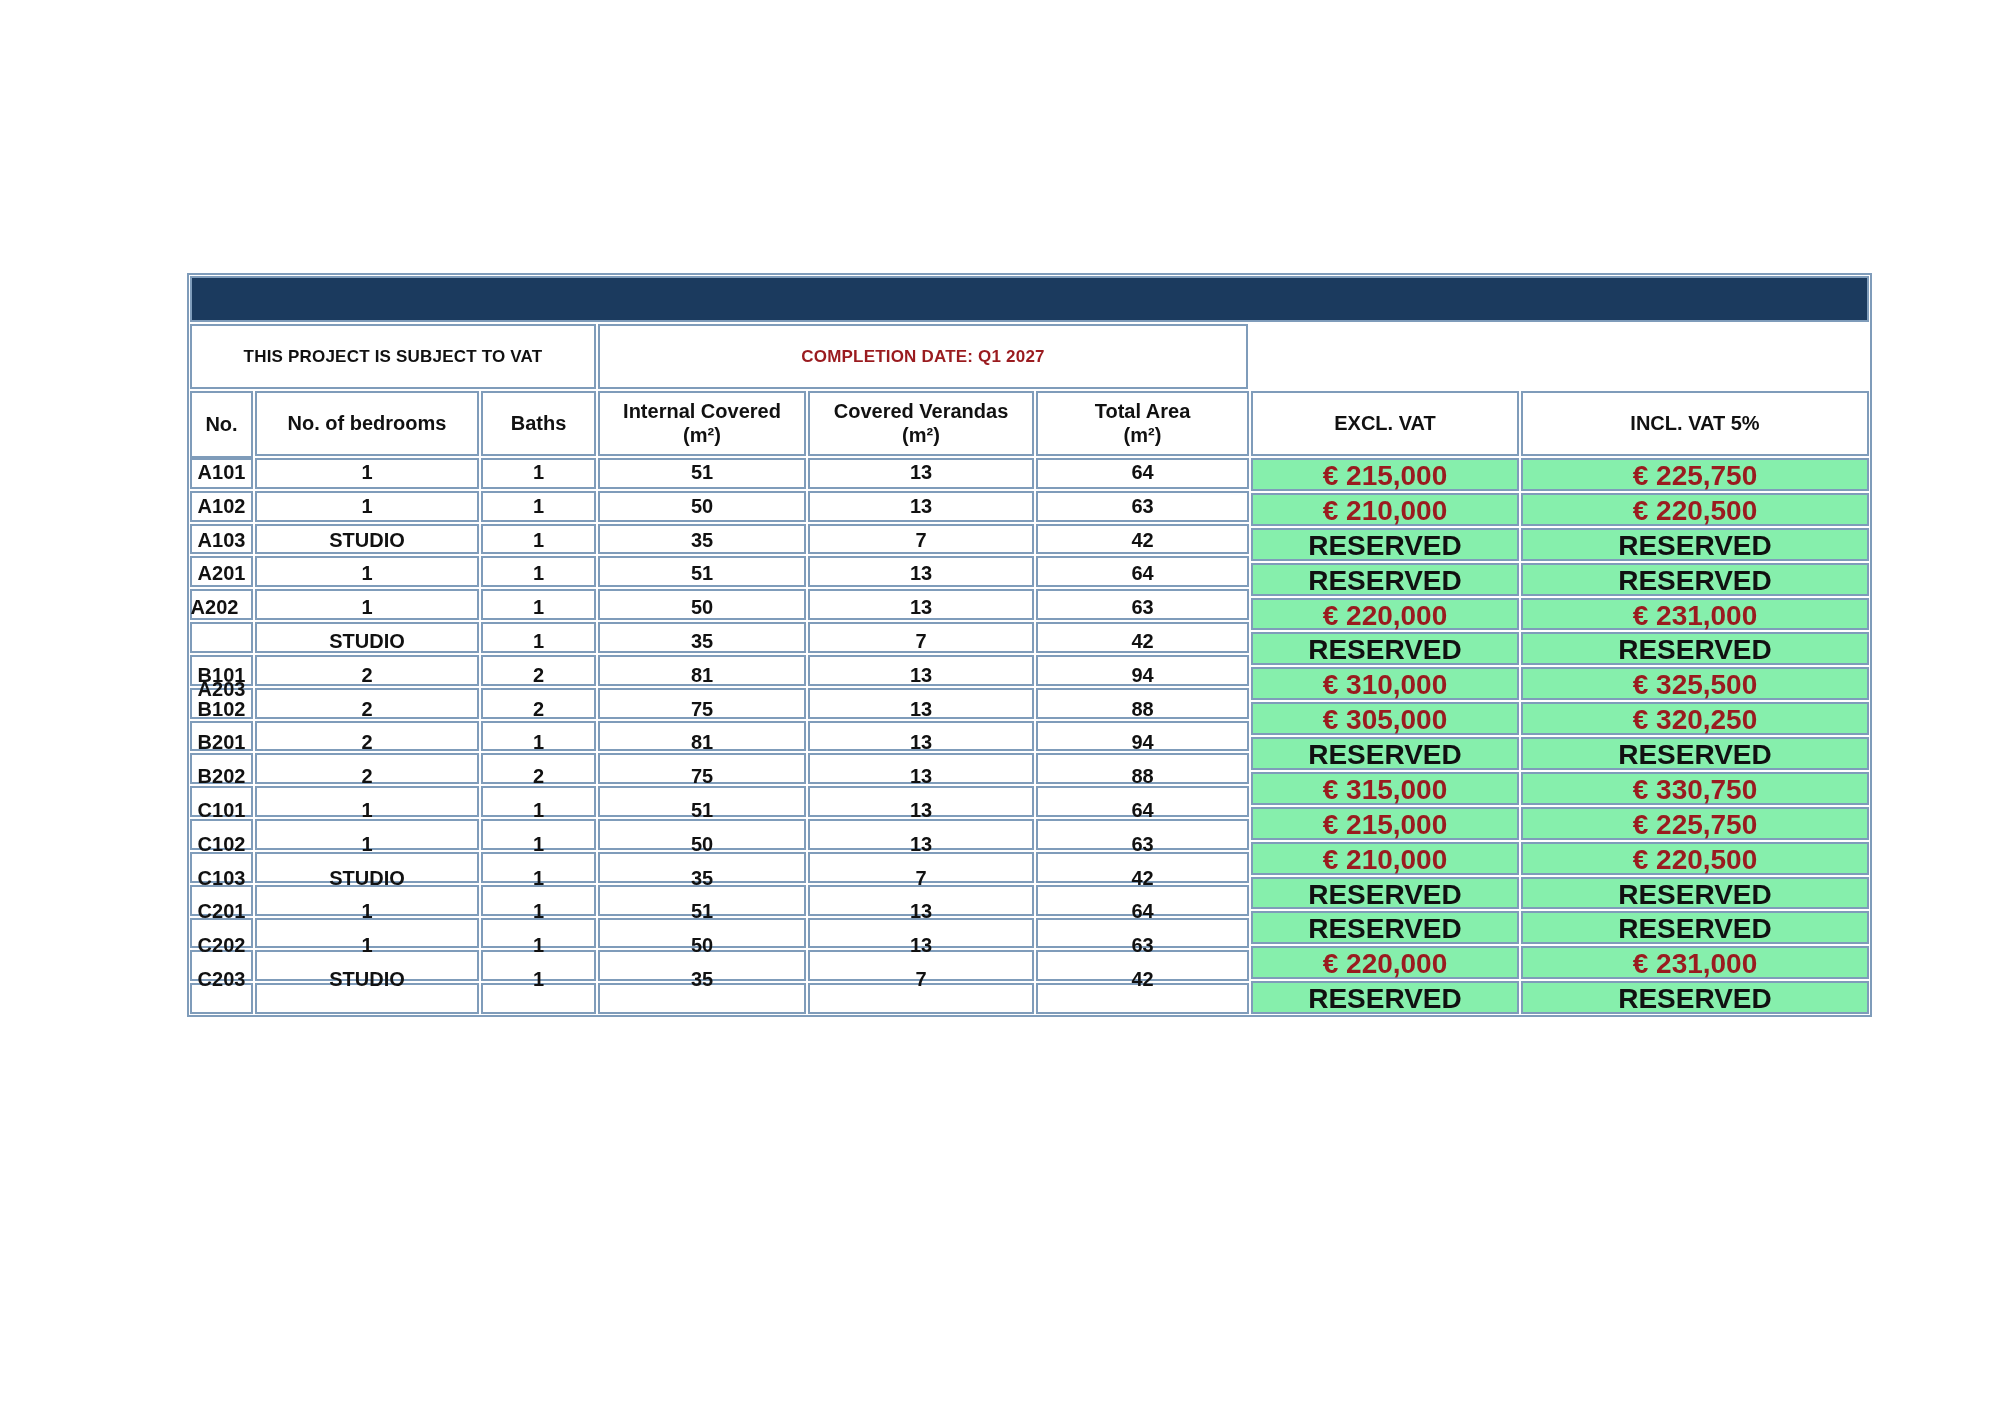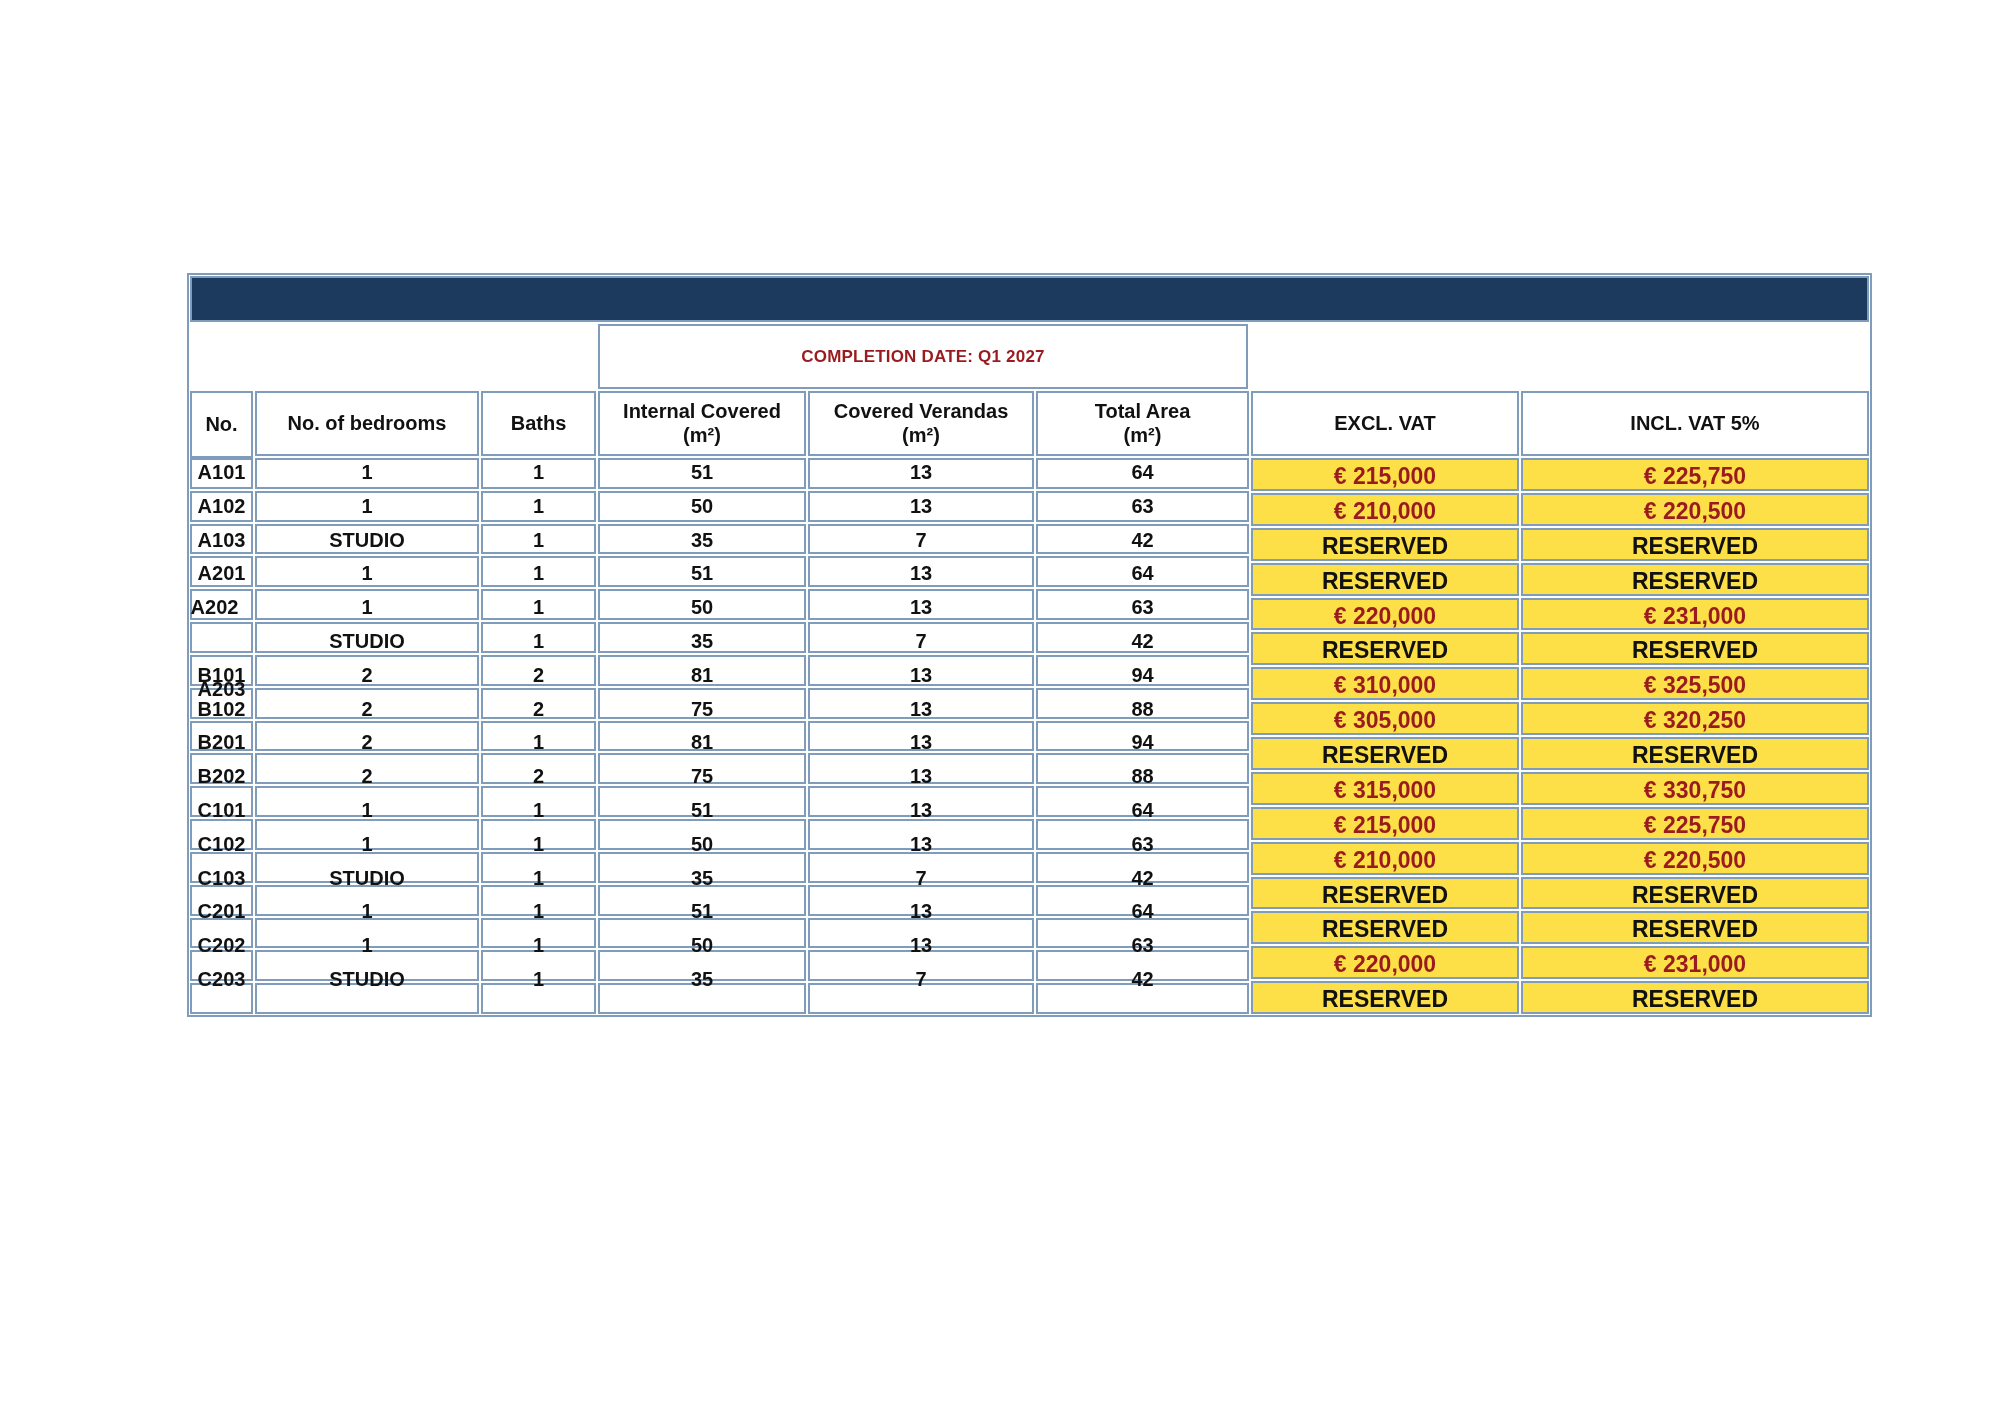--- a/index.html
+++ b/index.html
@@ -29,34 +29,35 @@
   .head-cell {
     display:flex; flex-direction:column; align-items:center; justify-content:center;
     font-size:20px; line-height:1.18; text-align:center; background:#fff;
   }
   .text-row { position:absolute; left:0; height:24px; z-index:5; }
   .text-row span {
     position:absolute; top:0; height:24px; line-height:24px;
     text-align:center; font-size:20px; color:#111;
   }
   .price-cell {
-    text-align:center; font-size:23px; background:#fde047;
+    text-align:center; font-size:28px; background:#86efac;
   }
   .price-cell .val { display:block; }
   .price-cell.sold .val { color:var(--red, #9A1B1F); }
   .price-cell.reserved .val { color:#111; }
 </style>
 </head>
 <body>
 
 <div class="page">
   <div class="ptable" id="ptable">
 
     <div class="cellbox banner" id="banner" style="left:1px; top:1px; width:1679px; height:46px;"></div>
 
+    <div class="cellbox info-cell" style="left:1px; top:49px; width:406px; height:65px;">THIS PROJECT IS SUBJECT TO VAT</div>
 
     <div class="cellbox info-cell red" style="left:409px; top:49px; width:650px; height:65px;">COMPLETION DATE: Q1 2027</div>
 
 
   <div class="cellbox head-cell" style="left: 1px; top: 116px; width: 63px; height: 67px;">
         <div>No.</div>
       </div>
       <div class="cellbox head-cell" style="left: 66px; top: 116px; width: 224px; height: 65px;">
         <div>No. of bedrooms</div>
       </div>

